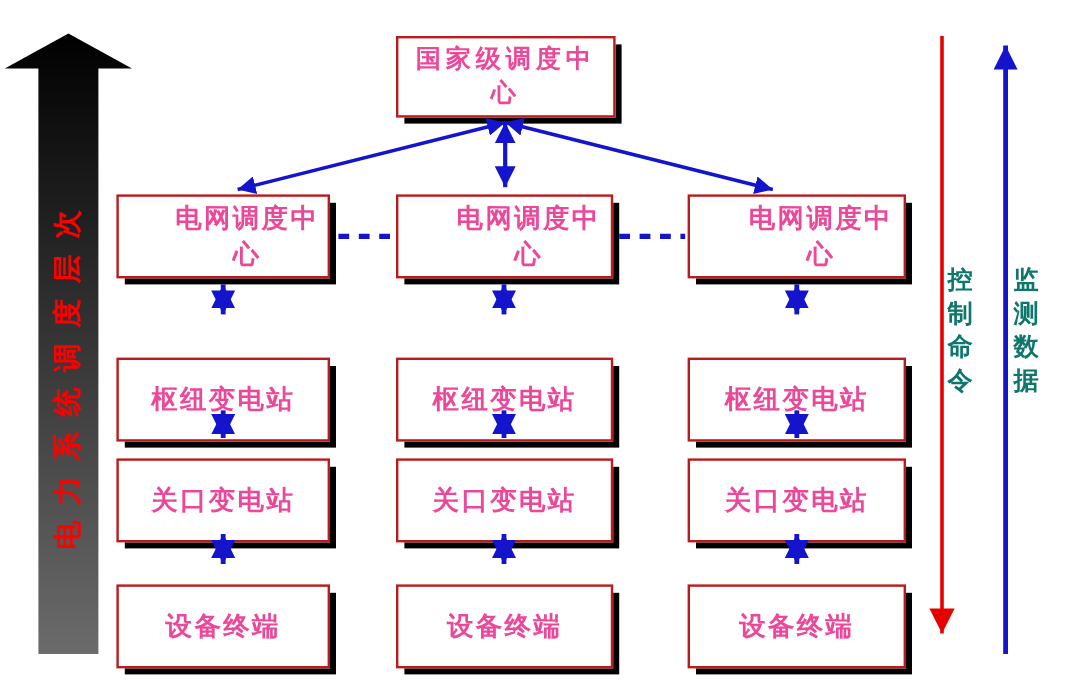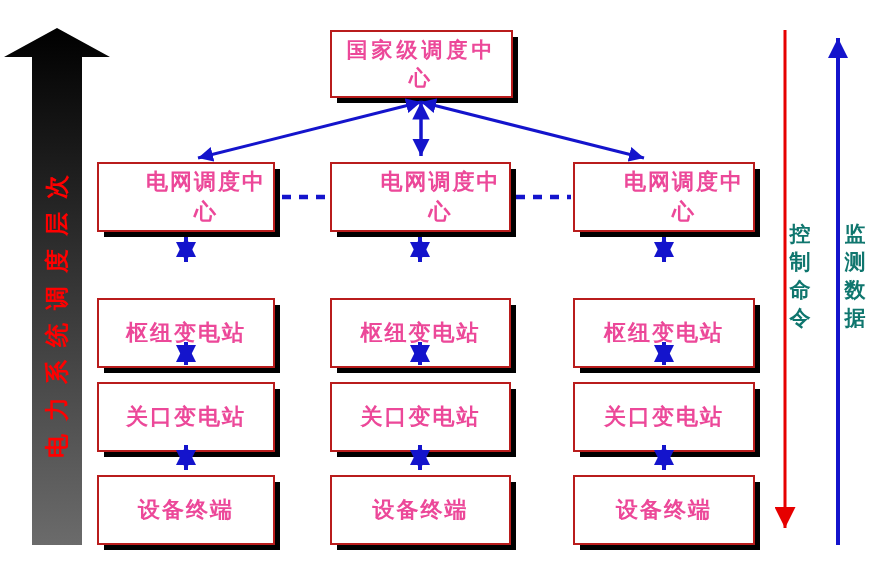--- a/index.html
+++ b/index.html
@@ -16,21 +16,21 @@
   }
   .node.top{font-size:21px;letter-spacing:4px;padding:0 10px;}
   
   .c0{left:97px;width:178px;}
   .c1{left:330px;width:181px;}
   .c2{left:573px;width:182px;}
   
   .r0{top:162px;height:70px;padding-left:40px;}
   .r1{top:267px;height:70px;margin-top:31px;}
   .r2{top:370px;height:70px;margin-top:12px;}
-  .r3{top:475px;height:70px;text-align:center;}
+  .r3{top:487px;height:70px;text-align:center;}
   #national{left:330px;top:30px;width:183px;height:68px;}
   
   #left-arrow-svg{position:absolute;left:0;top:0;}
   #axis-label{
     position:absolute;left:-123px;top:294px;width:360px;height:32px;
     transform:rotate(-90deg);
     color:#ff0000;font-weight:bold;font-size:24px;letter-spacing:13px;
     text-align:center;white-space:nowrap;line-height:32px;
   }
   

